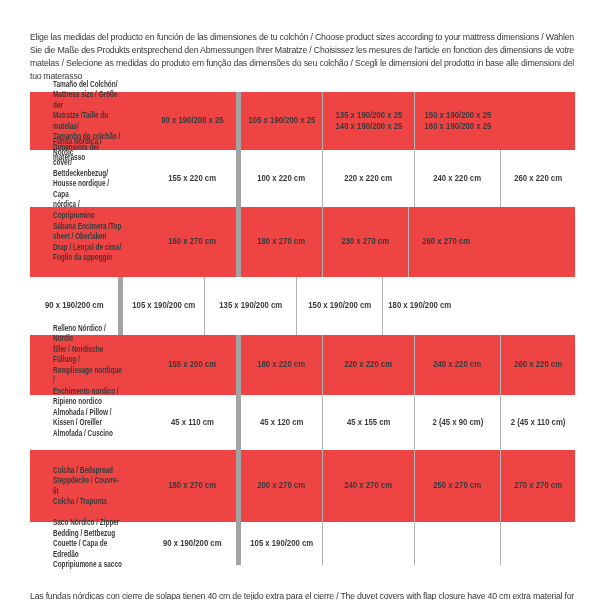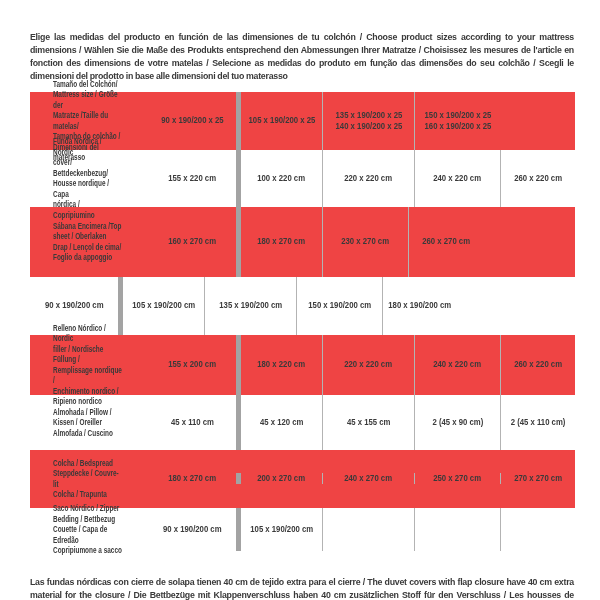--- a/index.html
+++ b/index.html
@@ -3,21 +3,21 @@
 <meta charset="utf-8">
 <style>
   html,body{margin:0;padding:0;}
   body{
     width:600px;height:600px;background:#ffffff;
     font-family:"Liberation Sans","DejaVu Sans",sans-serif;
     color:#3a3a3a;overflow:hidden;
   }
   .page{width:600px;height:600px;box-sizing:border-box;padding:22px 26px 0 30px;}
   .intro, .footnote{
-    font-size:8.8px;font-weight:700;line-height:13px;
+    font-size:8.8px;font-weight:400;line-height:13px;
     text-align:justify;letter-spacing:-0.25px;word-spacing:-0.3px;color:#3a3a3a;
   }
   .size-table{margin-top:9px;width:545px;}
   .trow{display:flex;width:545px;}
   .trow.gray{background:#ef4444;}
   .cell{
     display:flex;align-items:center;box-sizing:border-box;
     font-size:8.8px;font-weight:700;color:#3a3a3a;
   }
   .cell .ct{display:block;white-space:pre-line;}
@@ -29,21 +29,21 @@
   .c3{width:86px;border-left:5px solid #a3a3a3;}
   .c4{width:92px;border-left:1px solid #b3b3b3;}
   .c5{width:86px;border-left:1px solid #b3b3b3;}
   .c6{width:75px;border-left:1px solid #b3b3b3;}
   .h-header{height:58px;}
   .h-funda{height:57px;}
   .h-encimera{height:70px;}
   .h-bajera{height:58px;}
   .h-relleno{height:60px;}
   .h-almohada{height:55px;}
-  .h-colcha{height:58px;align-items:center;}
+  .h-colcha{height:72px;}
   .h-saco{height:43px;}
   .footnote{margin-top:25px;}
 </style>
 </head>
 <body>
 
 <div class="page">
 
   <p class="intro">Elige las medidas del producto en función de las dimensiones de tu colchón / Choose product sizes according to your mattress dimensions / Wählen Sie die Maße des Produkts entsprechend den Abmessungen Ihrer Matratze / Choisissez les mesures de l'article en fonction des dimensions de votre matelas / Selecione as medidas do produto em função das dimensões do seu colchão / Scegli le dimensioni del prodotto in base alle dimensioni del tuo materasso</p>
 

